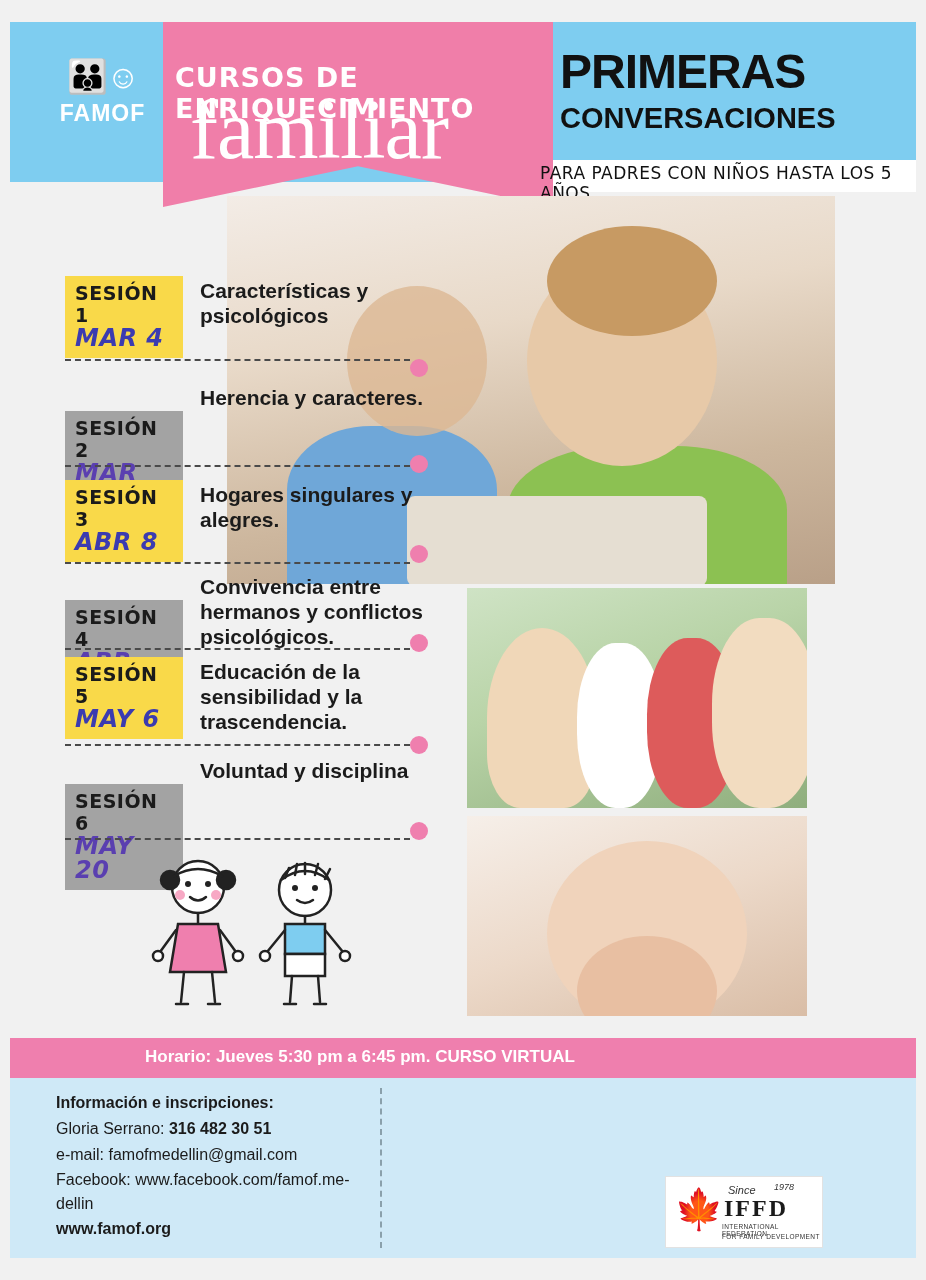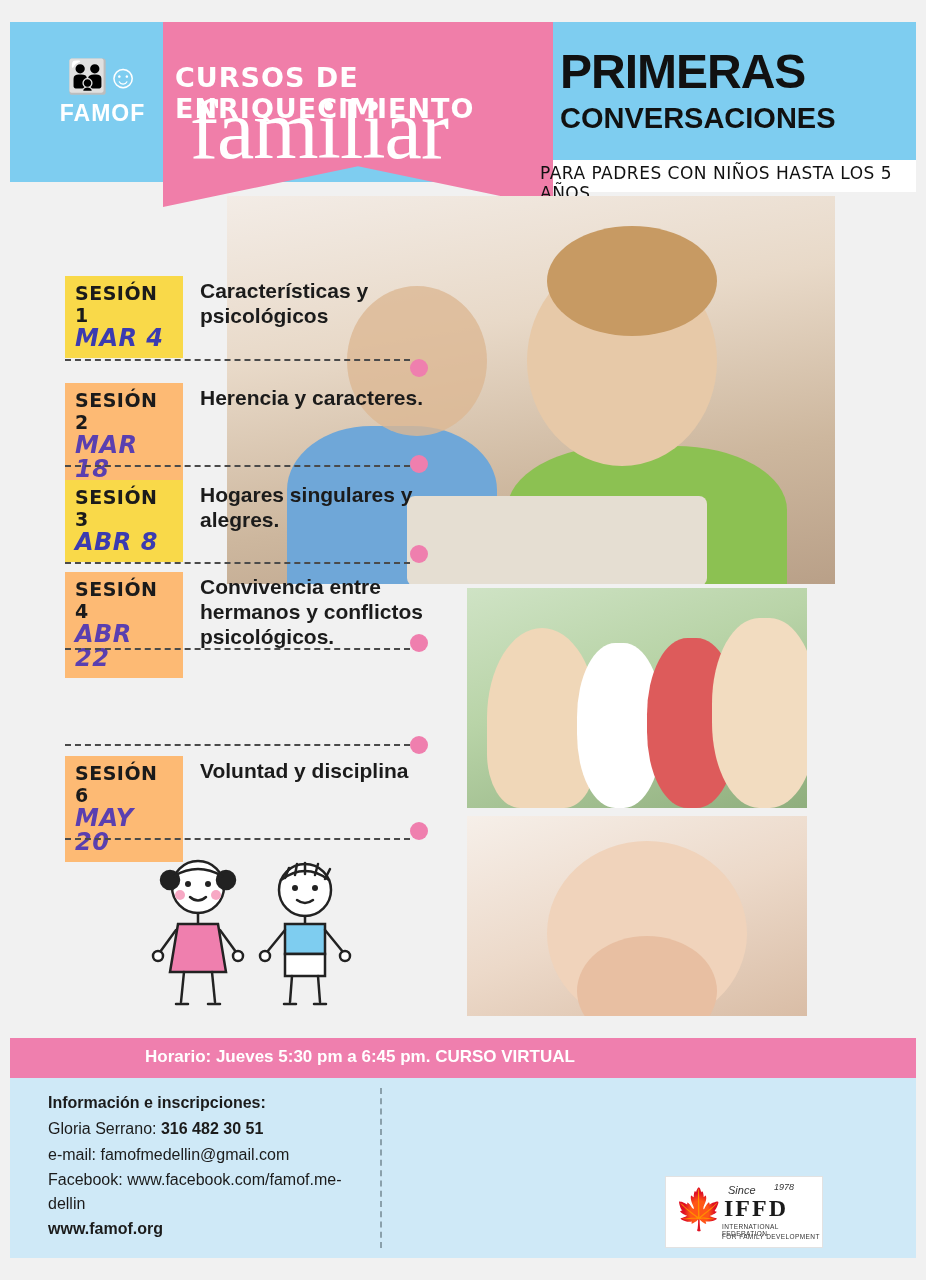--- a/index.html
+++ b/index.html
@@ -154,21 +154,21 @@
   }
   .session-badge .s-date {
     font-size: 24px;
     font-weight: bold;
     line-height: 24px;
     letter-spacing: 0.5px;
     font-style: italic;
   }
   .badge-yellow { background: #f9d949; }
   .badge-yellow .s-date { color: #3b3bb0; }
-  .badge-blue { background: #fdba74; }
+  .badge-blue { background: #a3a3a3; margin-top: 28px; }
   .badge-blue .s-date { color: #5a3fb0; }
   .session-text {
     position: absolute;
     left: 135px; top: 2px;
     width: 270px;
     font-size: 21px;
     font-weight: bold;
     color: #1b1b1b;
     line-height: 25px;
   }
@@ -211,21 +211,21 @@
     background: #cfe9f7;
   }
   .footer-divider {
     position: absolute;
     left: 380px; top: 1088px;
     height: 160px;
     border-left: 2px dashed #8aa0ab;
   }
   .footer-left {
     position: absolute;
-    left: 48px; top: 1090px;
+    left: 56px; top: 1090px;
     width: 310px;
     color: #1b1b1b;
     font-size: 16px;
     line-height: 26px;
   }
   .footer-left .ttl { font-weight: bold; }
   .footer-left .strong { font-weight: bold; }
   .footer-left .site { font-weight: bold; margin-top: 0; display: block; }
   .footer-right {
     position: absolute;
@@ -329,20 +329,27 @@
   <div class="session-row" style="top:572px">
     <div class="session-badge badge-blue">
       <div class="s-label">SESIÓN 4</div>
       <div class="s-date">ABR 22</div>
     </div>
     <div class="session-text">Convivencia entre hermanos y conflictos psicológicos.</div>
   </div>
   <div class="dash-line" style="top:648px"></div>
   <div class="dot" style="left:410px; top:634px"></div>
 
+  <div class="session-row" style="top:657px">
+    <div class="session-badge badge-yellow">
+      <div class="s-label">SESIÓN 5</div>
+      <div class="s-date">MAY 6</div>
+    </div>
+    <div class="session-text">Educación de la sensibilidad y la trascendencia.</div>
+  </div>
   <div class="dash-line" style="top:744px"></div>
   <div class="dot" style="left:410px; top:736px"></div>
 
   <div class="session-row" style="top:756px">
     <div class="session-badge badge-blue">
       <div class="s-label">SESIÓN 6</div>
       <div class="s-date">MAY 20</div>
     </div>
     <div class="session-text">Voluntad y disciplina</div>
   </div>

